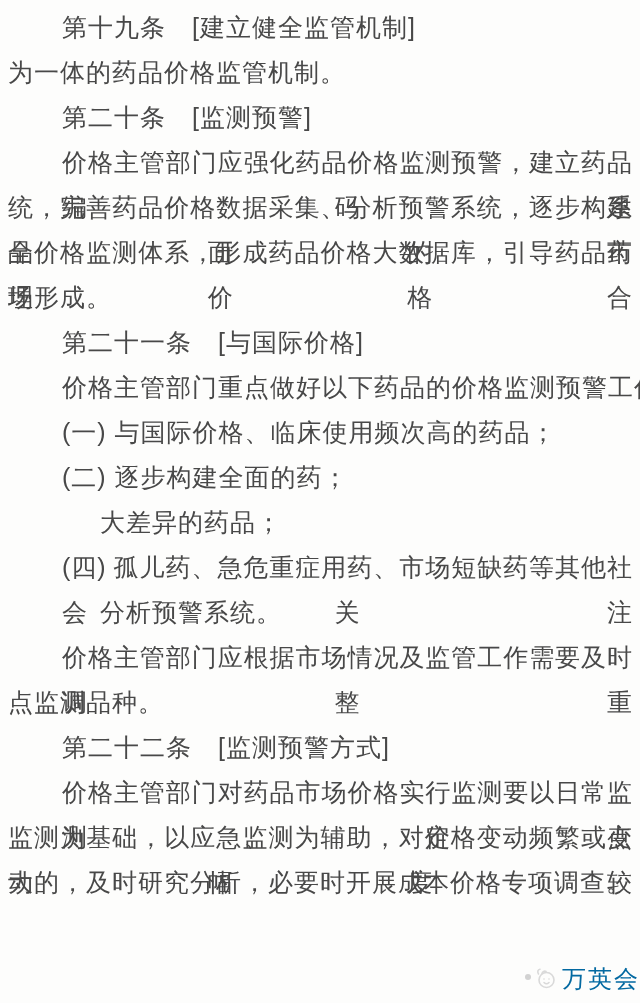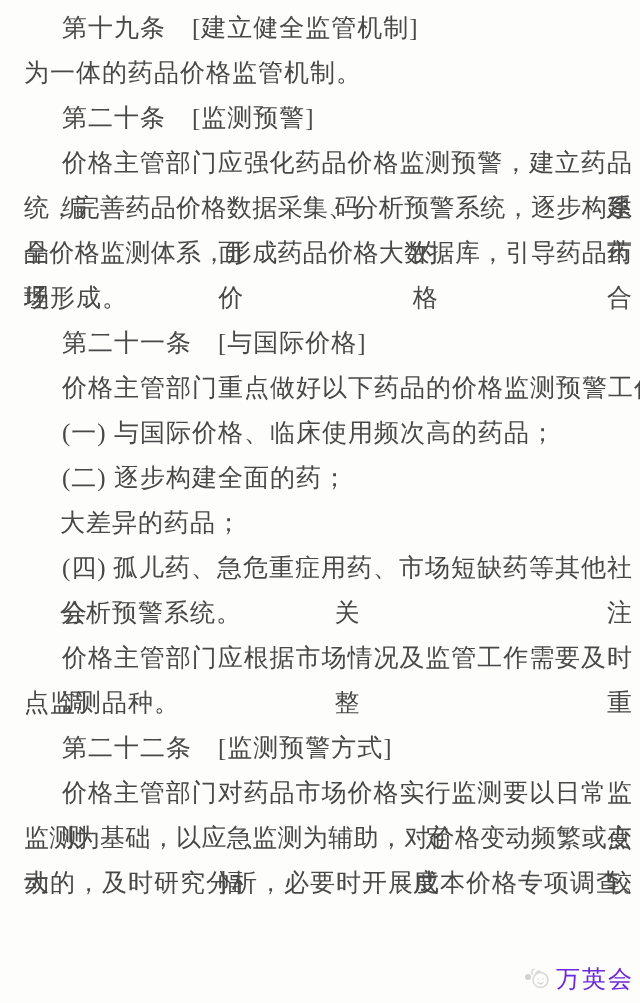--- a/index.html
+++ b/index.html
@@ -6,55 +6,55 @@
     margin: 0;
     padding: 0;
     background: #ffffff;
   }
   .page {
     position: relative;
     width: 640px;
     height: 1003px;
     background: #fdfdfc;
     overflow: hidden;
-    font-family: Liberation Serif, serif;
+    font-family: Liberation Sans, sans-serif;
     color: #484848;
   }
   .doc-body {
     position: absolute;
     top: 5px;
     left: 0;
     width: 640px;
   }
   .line {
     height: 45px;
     line-height: 45px;
     font-size: 25px;
     letter-spacing: 1px;
     white-space: nowrap;
   }
   .line.indent { padding-left: 62px; }
-  .line.flush  { padding-left: 24px;  }
-  .line.hang   { padding-left: 60px; }
+  .line.flush  { padding-left: 8px;  }
+  .line.hang   { padding-left: 100px; }
   .line.justify {
     white-space: normal;
     margin-right: 8px;
     letter-spacing: 0;
     text-align: justify;
     text-align-last: justify;
     text-justify: inter-character;
   }
   .watermark {
     position: absolute;
-    right: 6px;
+    right: 0;
     bottom: 11px;
     display: flex;
     align-items: center;
     gap: 3px;
-    color: #6d28d9;
+    color: #0369a1;
   }
   .wm-text {
     font-size: 24px;
     letter-spacing: 2px;
     line-height: 1;
   }
   .wm-icon { display: block; }
   .wm-dot {
     position: absolute;
     left: 525px;

